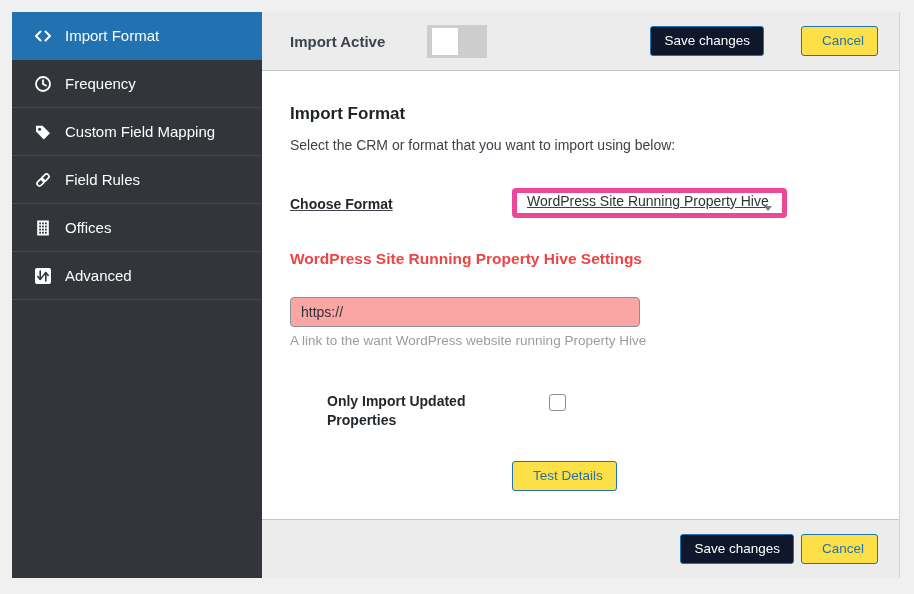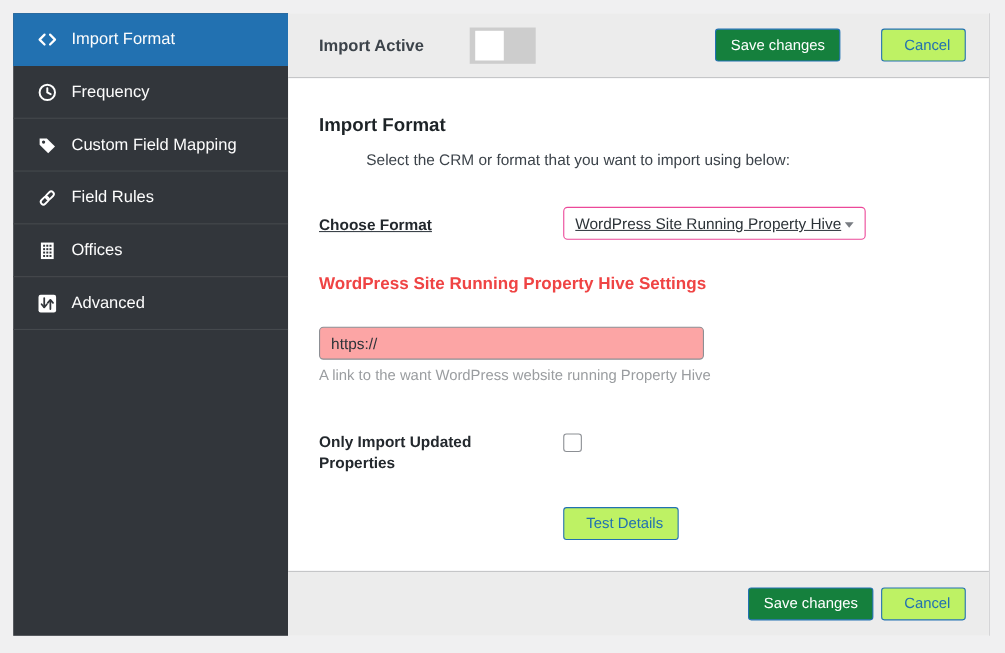--- a/index.html
+++ b/index.html
@@ -78,58 +78,58 @@
     font-family:"Liberation Sans", sans-serif;
     font-size:13.5px;
     height:30px;
     padding:0 13px;
     border-radius:3px;
     cursor:pointer;
     line-height:28px;
     white-space:nowrap;
   }
   .btn-primary {
-    background:#15803d; color:#fff;
+    background:#0f172a; color:#fff;
     border:1px solid #2271b1;
   }
   .btn-secondary {
-    background:#bef264; color:#2271b1;
+    background:#fde047; color:#2271b1;
     border:1px solid #2271b1;
     padding-left:20px;
   }
   .btn + .btn { margin-left:7px; }
 
   
   .content { padding:0 22px 0 28px; }
   .content h2 {
     margin-top:33px;
     font-size:17px; font-weight:700; color:#1d2327;
   }
   .content .intro {
     margin-top:13px;
-    font-size:14px; color:#3c434a;margin-left:43px;
+    font-size:14px; color:#3c434a;
   }
   .content h3 {
     font-size:15.5px; font-weight:700; color:#ef4444;
   }
   .row { display:flex; align-items:flex-start; }
   .row .lbl {
     flex:0 0 222px;
     font-size:14px; font-weight:700; color:#23282d;
     line-height:1.35;
     padding-top:7px;
     max-width:185px; margin-right:37px;
   }
   .row .field { flex:1; }
 
   .select-box {
     width:275px; height:30px;
-    border:1px solid #ec4899; border-radius:4px;
+    border:5px solid #ec4899; border-radius:4px;
     background:#fff;
-    display:flex; align-items:center;
+    display:flex; align-items:flex-start;
     padding:0 10px;
     font-size:14px; color:#2c3338;
     cursor:pointer;
     position:relative;
   }
   .select-box .caret {
     position:absolute; right:10px; top:13px;
     width:0; height:0;
     border-left:4px solid transparent;
     border-right:4px solid transparent;
@@ -156,21 +156,21 @@
     border:1px solid #8c8f94; border-radius:3px;
     background:#fff;
     margin-top:9px;
     cursor:pointer;
   }
 
   
   .row-format  { margin-top:35px;text-decoration:underline; }
   .sect-title  { margin-top:32px; }
   .row-xml     { margin-top:29px; }
-  .row-updated { margin-top:37px; }
+  .row-updated { margin-top:37px;margin-left:37px; }
   .row-test    { margin-top:31px; }
 </style>
 </head>
 <body>
 
 <nav class="sidebar">
 
   <div class="side-item active">
     <span class="icn">
       <svg width="18" height="18" viewBox="0 0 18 18" fill="none" stroke="#fff" stroke-width="2" stroke-linecap="round" stroke-linejoin="round">

